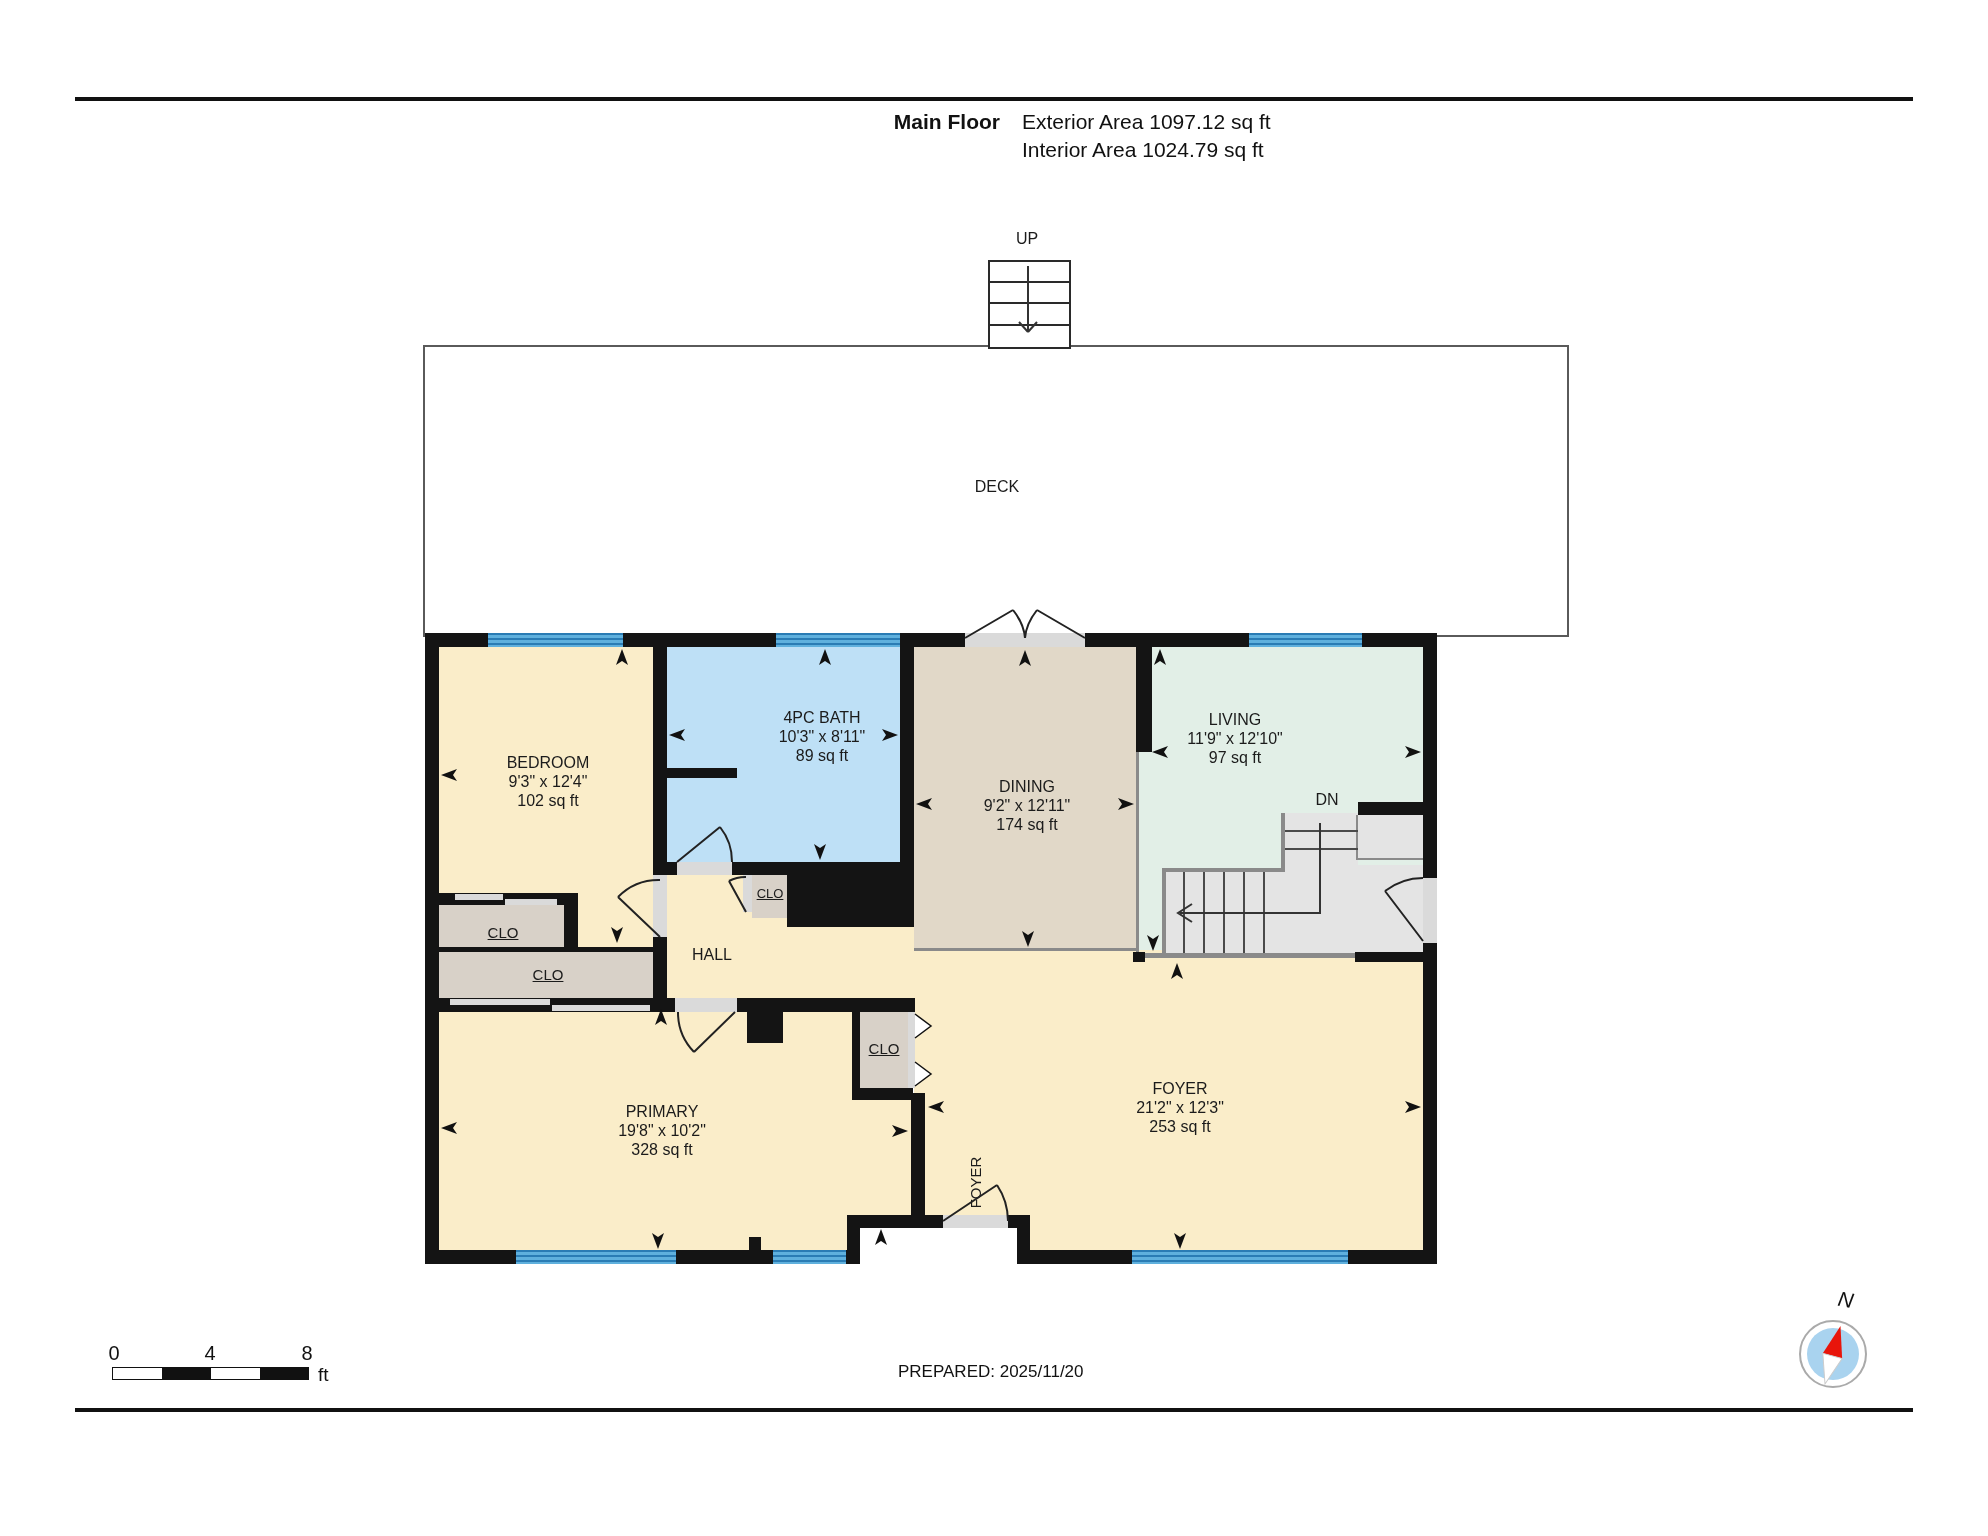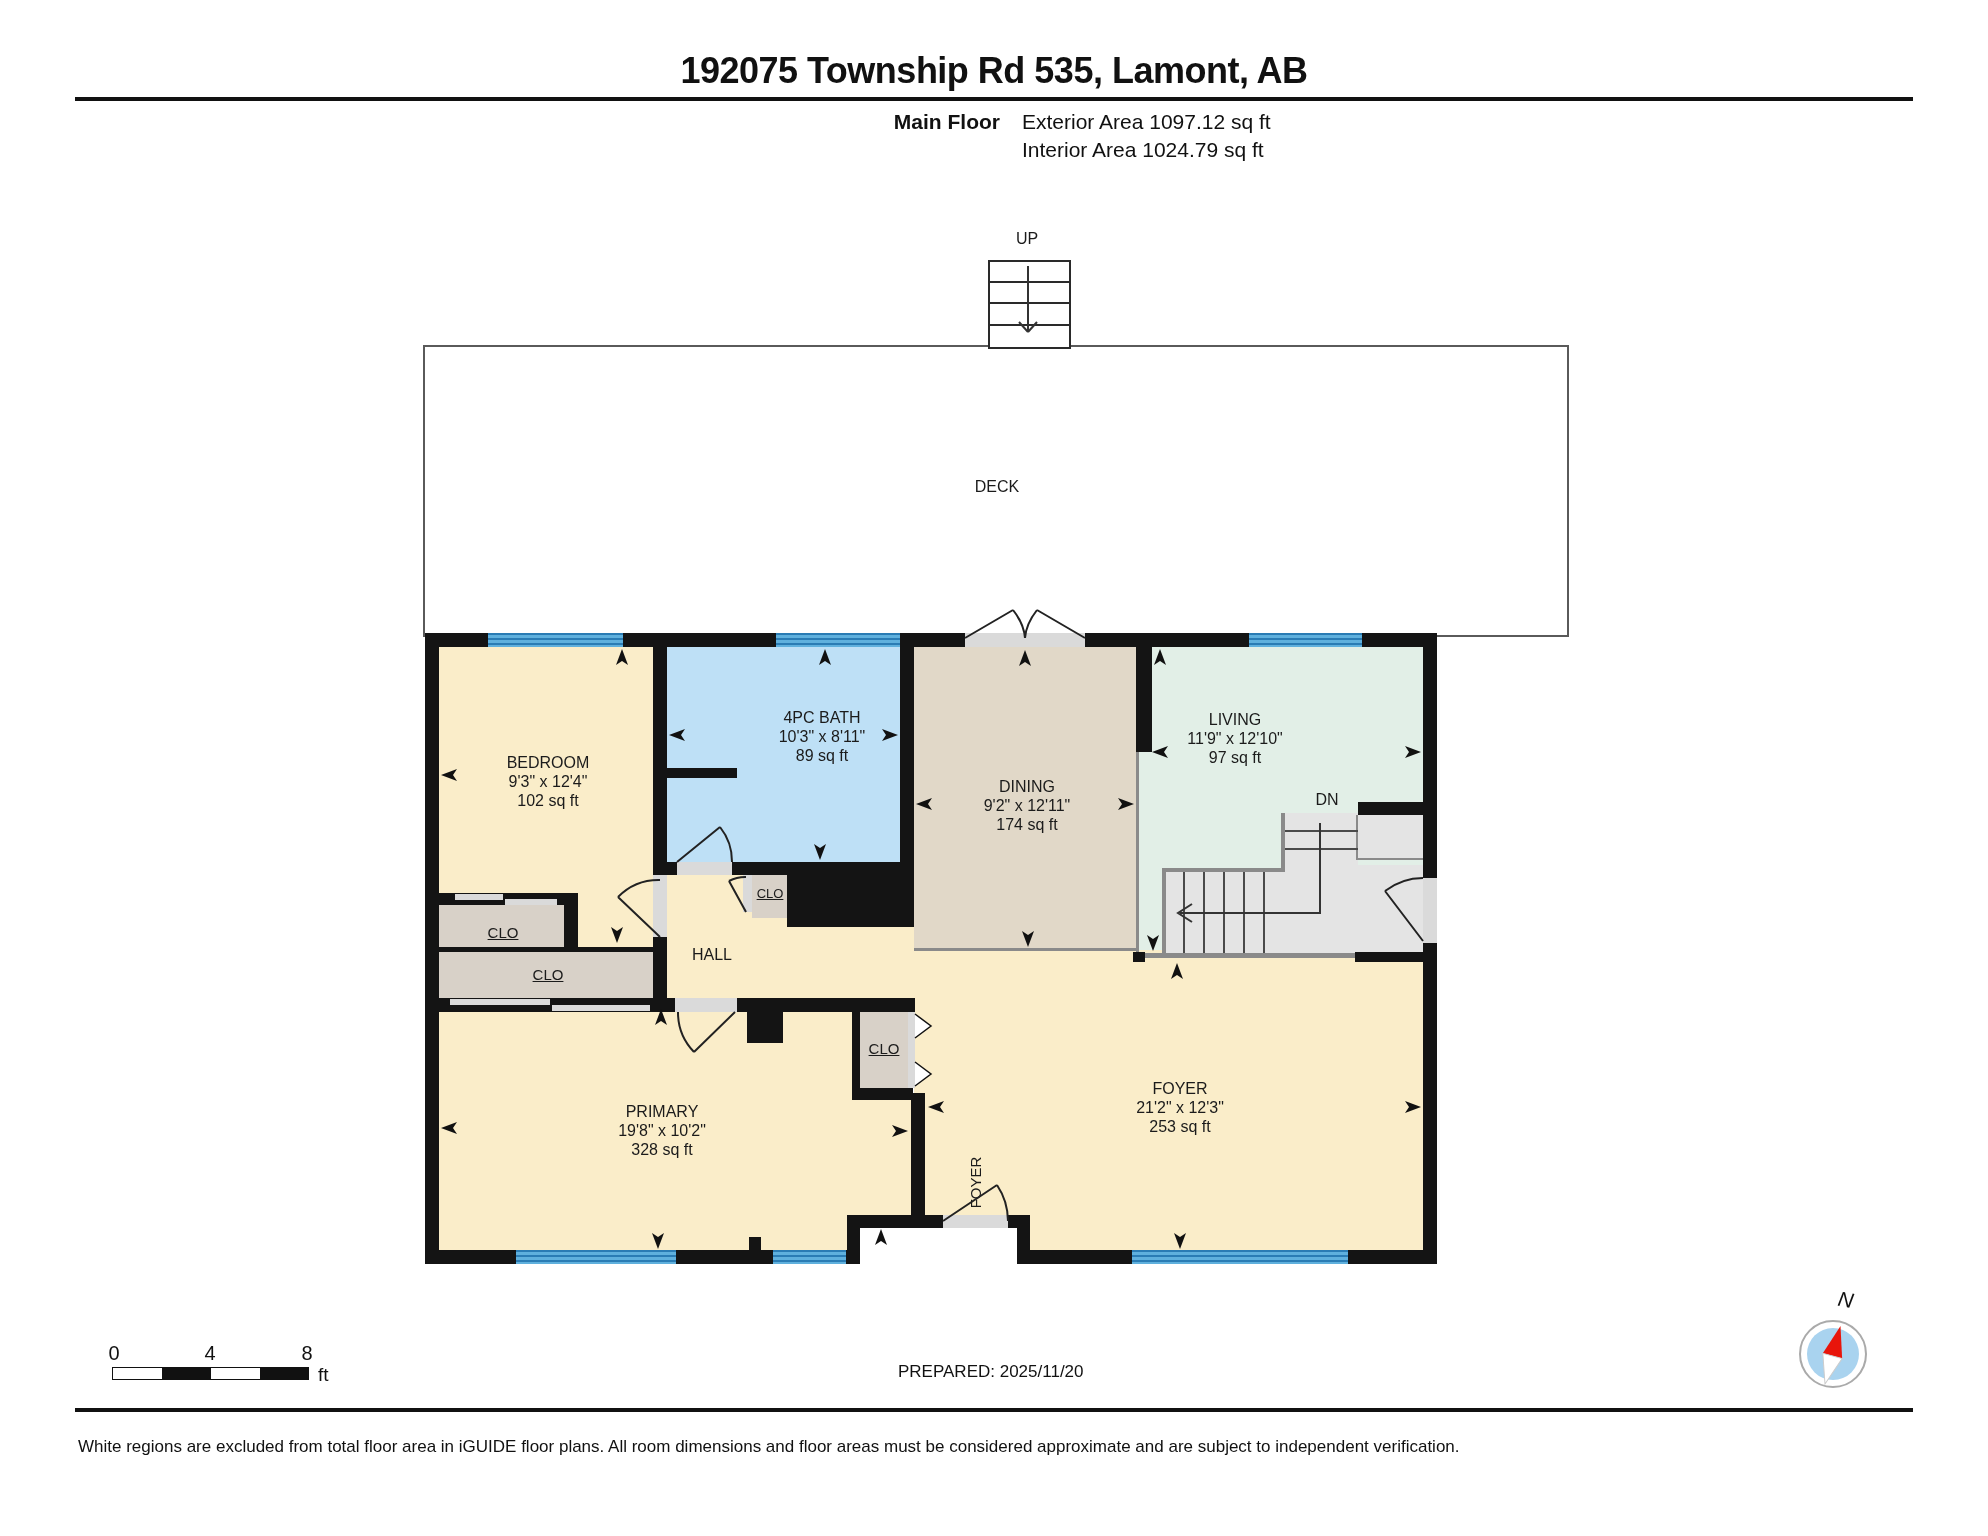--- a/index.html
+++ b/index.html
@@ -40,21 +40,20 @@
   #sbar div{height:100%;}
   #ftlbl{position:absolute;left:318px;top:1364px;font-size:19px;}
   #nlbl{position:absolute;left:1838px;top:1288px;font-size:21px;font-style:italic;transform:rotate(10deg);}
   #disclaimer{position:absolute;left:78px;top:1437px;font-size:17px;color:#111;}
 </style>
 </head>
 <body>
 
 <div id="canvas">
 
-  <div id="title">192075 Township Rd 535, Lamont, AB</div>
   <div class="rule" style="top:97px"></div>
   <div id="floorlbl">Main Floor</div>
   <div id="extarea">Exterior Area 1097.12 sq ft</div>
   <div id="intarea">Interior Area 1024.79 sq ft</div>
 
   <div>
 
     <div id="deck"></div>
     <div class="slabel" style="left:937px;top:478px;width:120px">DECK</div>
     <div class="slabel" style="left:987px;top:230px;width:80px">UP</div>
@@ -251,14 +250,13 @@
   <div id="sbar">
     <div style="width:49px;background:#fff"></div>
       <div style="width:49px;background:#111"></div>
     <div style="width:49px;background:#fff"></div>
       <div style="width:48px;background:#111"></div>
   </div>
   <div id="ftlbl">ft</div>
   <div id="prepared">PREPARED: 2025/11/20</div>
   <div id="nlbl">N</div>
   <div class="rule" style="top:1408px"></div>
-  <div id="disclaimer">White regions are excluded from total floor area in iGUIDE floor plans. All room dimensions and floor areas must be considered approximate and are subject to independent verification.</div>
 </div>
 
 </body></html>

